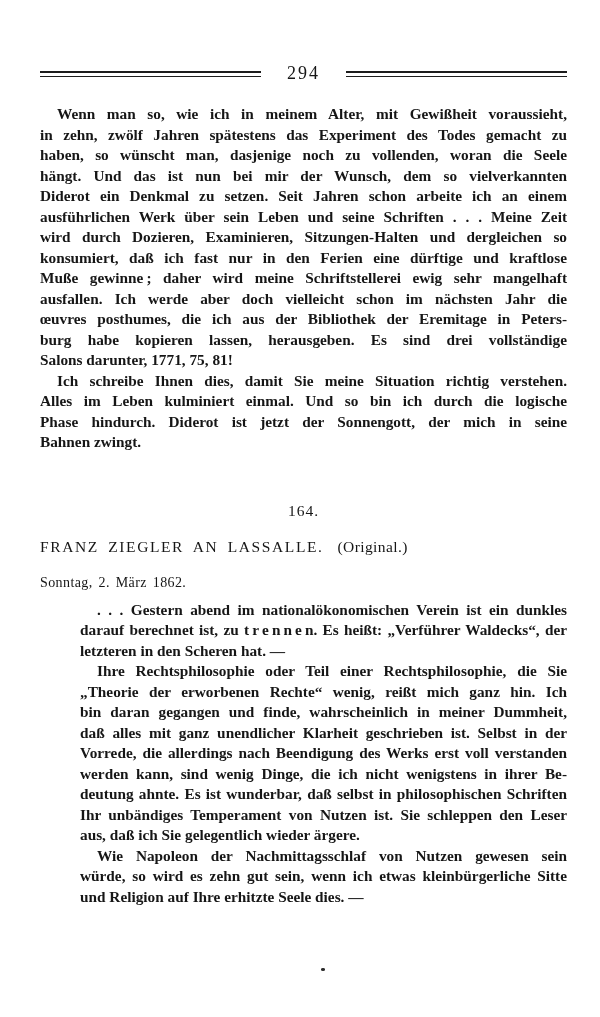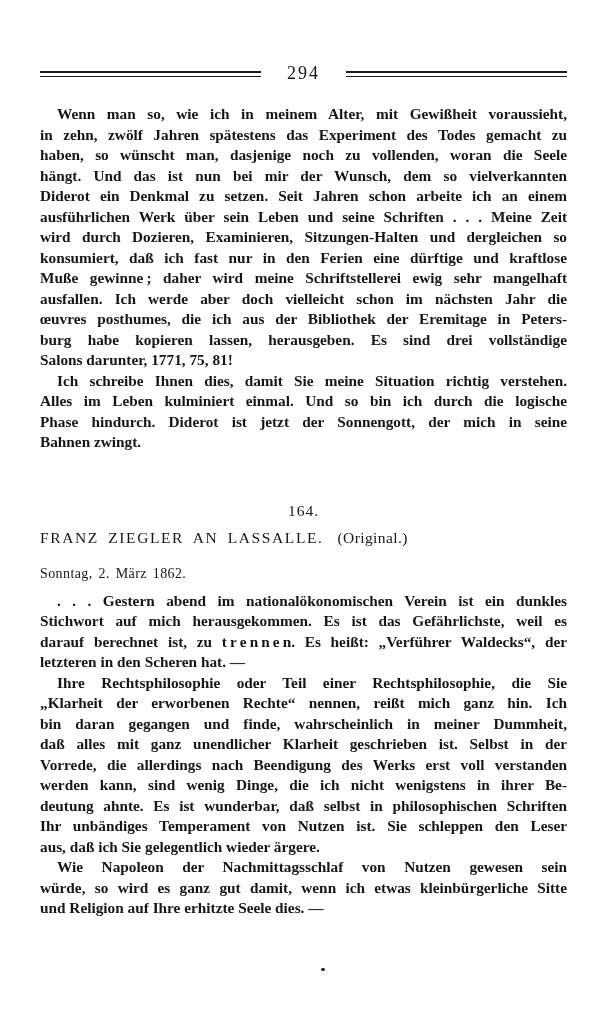--- a/index.html
+++ b/index.html
@@ -53,21 +53,21 @@
   .line.last  { text-align-last: left; }
   
   .section-number {
     margin-top: 47px;
     text-align: center;
     font-size: 15.5px;
     letter-spacing: 1px;
     line-height: 21px;
   }
   .section-heading {
-    margin-top: 6px;
+    margin-top: 15px;
     line-height: 21px;
     white-space: nowrap;
   }
   .heading-caps {
     font-size: 15.5px;
     letter-spacing: 1.6px;
     word-spacing: 4px;
   }
   .heading-note {
     font-size: 15.5px;
@@ -75,21 +75,21 @@
     letter-spacing: 0.4px;
   }
   .dateline {
     margin-top: 16px;
     padding-right: 21px;
     font-size: 14px;
     letter-spacing: 0.4px;
     word-spacing: 2px;
     line-height: 20px;
   }
-  .text-block.lower { margin-top: 7px; }
+  .text-block.lower { margin-top: 7px; margin-left: 40px; }
   
   .artifact-dot {
     position: absolute;
     left: 321px;
     top: 968px;
     width: 4px;
     height: 3px;
     background: #2b2b2b;
     border-radius: 45%;
   }
@@ -129,34 +129,33 @@
   <div class="section-number">164.</div>
 
   <div class="section-heading">
     <span class="heading-caps">FRANZ ZIEGLER AN LASSALLE.</span><span class="heading-note">(Original.)</span>
   </div>
 
   <div class="dateline">Sonntag, 2. März 1862.</div>
 
   <div class="text-block lower">
     <div class="line first">. . . Gestern abend im nationalökonomischen Verein ist ein dunkles</div>
-    <div class="line">Stichwort auf mich herausgekommen. Es ist das Gefährlichste, weil es</div>
     <div class="line">darauf berechnet ist, zu t r e n n e n. Es heißt: „Verführer Waldecks“, der</div>
     <div class="line last">letzteren in den Scheren hat. —</div>
 
     <div class="line first">Ihre Rechtsphilosophie oder Teil einer Rechtsphilosophie, die Sie</div>
-    <div class="line">„Klarheit der erworbenen Rechte“ nennen, reißt mich ganz hin. Ich</div>
+    <div class="line">„Theorie der erworbenen Rechte“ wenig, reißt mich ganz hin. Ich</div>
     <div class="line">bin daran gegangen und finde, wahrscheinlich in meiner Dummheit,</div>
     <div class="line">daß alles mit ganz unendlicher Klarheit geschrieben ist. Selbst in der</div>
     <div class="line">Vorrede, die allerdings nach Beendigung des Werks erst voll verstanden</div>
     <div class="line">werden kann, sind wenig Dinge, die ich nicht wenigstens in ihrer Be-</div>
     <div class="line">deutung ahnte. Es ist wunderbar, daß selbst in philosophischen Schriften</div>
     <div class="line">Ihr unbändiges Temperament von Nutzen ist. Sie schleppen den Leser</div>
     <div class="line last">aus, daß ich Sie gelegentlich wieder ärgere.</div>
 
     <div class="line first">Wie Napoleon der Nachmittagsschlaf von Nutzen gewesen sein</div>
-    <div class="line">würde, so wird es ganz gut damit, wenn ich etwas kleinbürgerliche Sitte</div>
+    <div class="line">würde, so wird es zehn gut sein, wenn ich etwas kleinbürgerliche Sitte</div>
     <div class="line last">und Religion auf Ihre erhitzte Seele dies. —</div>
   </div>
 
   <div class="artifact-dot"></div>
 
 </div>
 
 </body></html>

